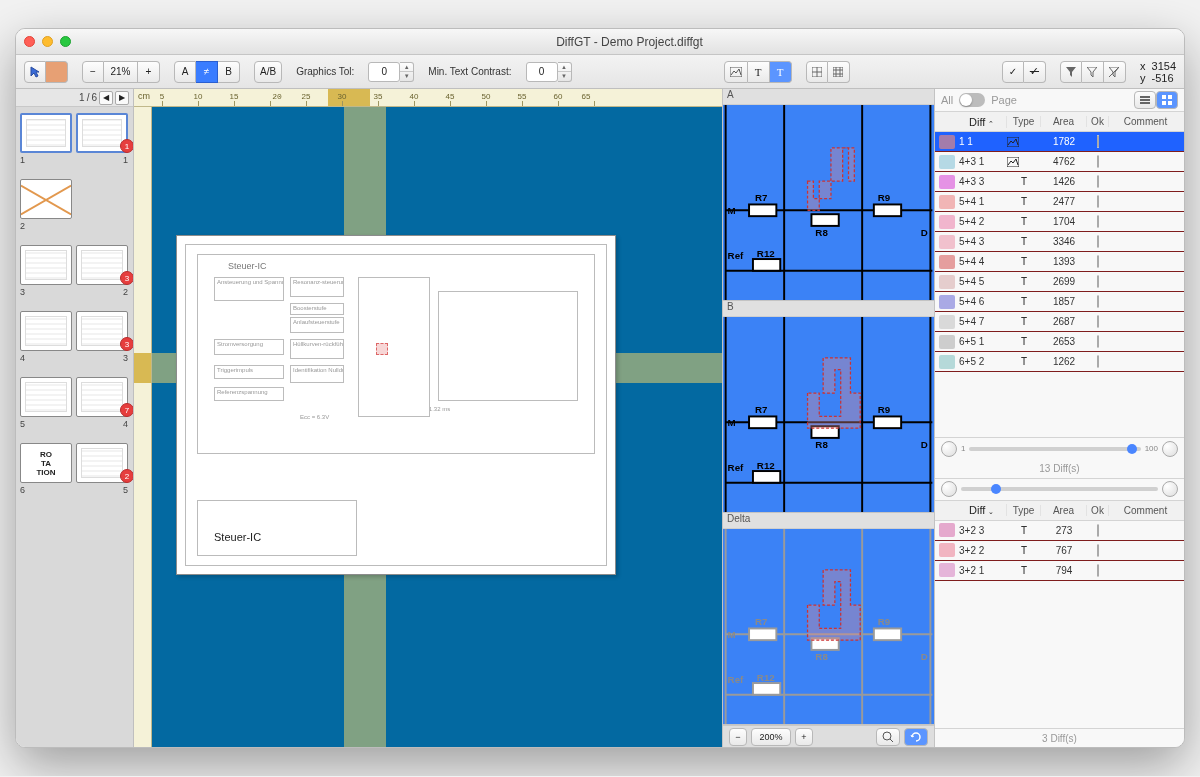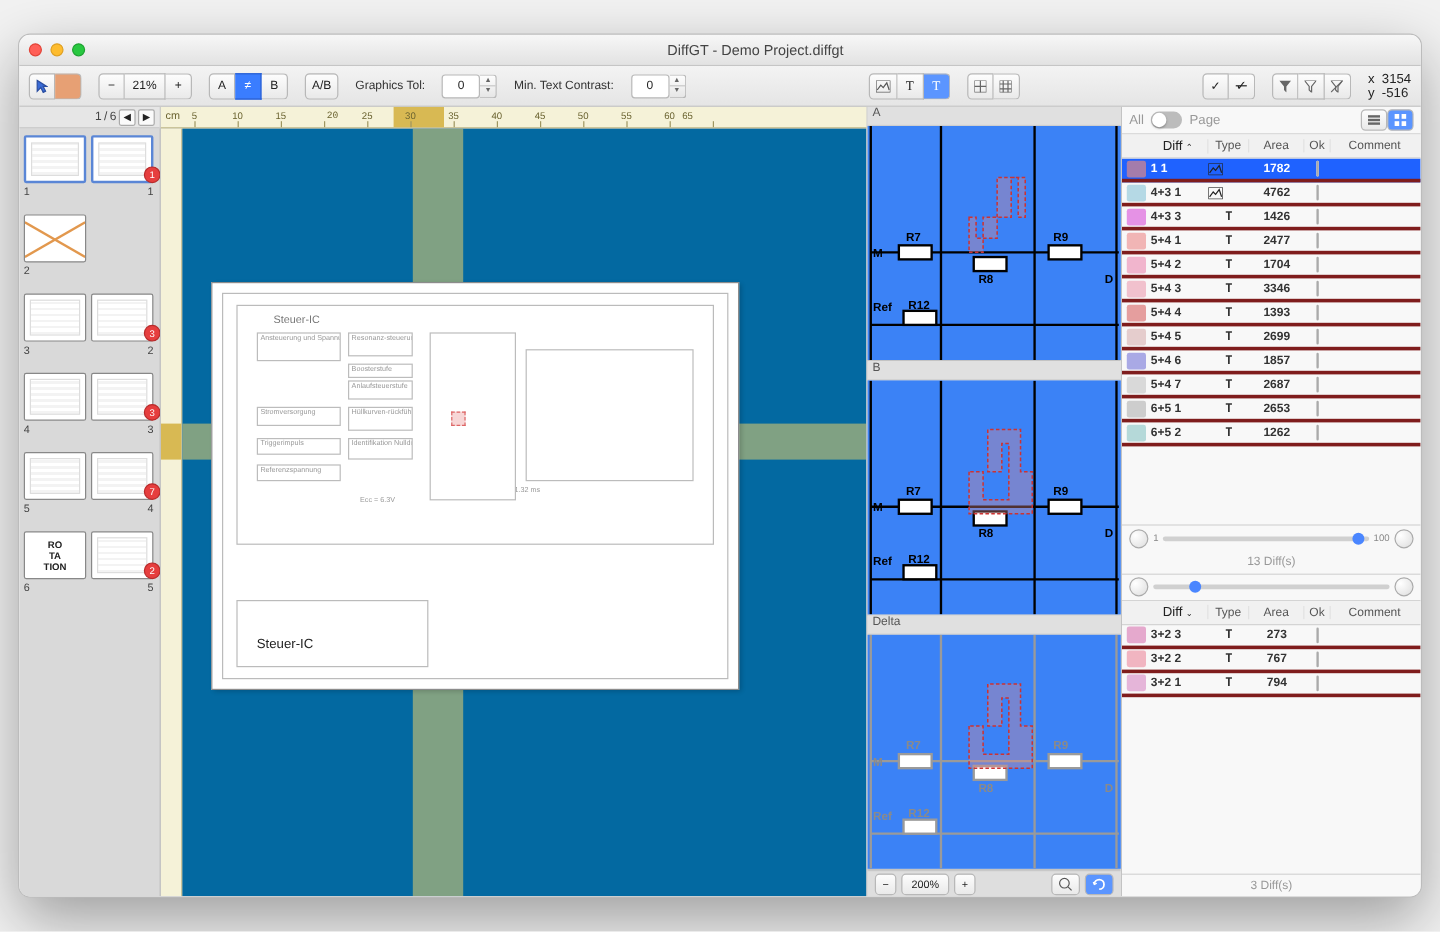--- a/index.html
+++ b/index.html
@@ -107,21 +107,21 @@
   .diffs-top{display:flex;align-items:center;height:22px;padding:0 6px;gap:6px;}
   .toggle{width:26px;height:14px;border-radius:7px;background:#bcbcbc;position:relative;}
   .toggle::after{content:"";position:absolute;width:12px;height:12px;border-radius:50%;background:#fff;left:1px;top:1px;box-shadow:0 1px 2px rgba(0,0,0,.3);}
   .view-toggle{margin-left:auto;display:flex;}
   .view-toggle .tbtn{height:18px;width:18px;}
   .tbl{flex:1;overflow:auto;border-top:1px solid #d4d4d4;border-bottom:1px solid #d4d4d4;}
   .thead,.trow{display:grid;grid-template-columns:20px 50px 34px 46px 22px 1fr;align-items:center;height:20px;padding:0 2px;}
   .thead{background:#f1f1f1;border-bottom:1px solid #d4d4d4;position:sticky;top:0;}
   .thead div{font-size:10px;color:#555;text-align:center;white-space:nowrap;overflow:hidden;border-right:1px solid #e2e2e2;}
   .thead div:last-child{border-right:none;}
-  .trow{border-bottom:3px solid #7f1d1d;font-weight:bold;}
+  .trow{border-bottom:1px solid #7f1d1d;}
   .trow.sel{background:var(--sel);}
   .trow.sel div,.trow.sel span{color:#fff;}
   .trow div,.trow span{font-size:10px;color:#333;text-align:center;}
   .trow .d{text-align:left;padding-left:2px;}
   .ck{width:11px;height:11px;border:1px solid #aaa;border-radius:2px;margin:auto;background:#fff;}
   .trow.sel .ck{background:#fff;}
   .picto{width:16px;height:14px;border-radius:2px;margin:auto;display:block;}
   .typ{font-family:Menlo,monospace;}
   .slider-row{height:22px;display:flex;align-items:center;padding:0 6px;gap:4px;}
   .slider{flex:1;height:4px;background:#d0d0d0;border-radius:2px;position:relative;}
@@ -370,21 +370,21 @@
           <div class="lbl" style="left: 280px; margin-top: 19px;">40</div>
           <div class="tick" style="left: 316px;"></div>
           <div class="lbl" style="left: 316px;">45</div>
           <div class="tick" style="left: 352px;"></div>
           <div class="lbl" style="left: 352px;">50</div>
           <div class="tick" style="left: 388px;"></div>
           <div class="lbl" style="left: 388px;">55</div>
           <div class="tick" style="left: 424px;"></div>
           <div class="lbl" style="left: 424px;">60</div>
           <div class="tick" style="left: 460px;"></div>
-          <div class="lbl" style="left: 439px;">65</div>
+          <div class="lbl" style="left: 452px;">65</div>
         </div>
       <div class="canvas-wrap">
         <div class="ruler-v">
           <div class="hl" style="top:246px;height:30px"></div>
         </div>
         <div class="canvas">
           <div class="cross-v"></div>
           <div class="cross-h"></div>
           <div class="sheet">
             <div class="doc-border"></div>

